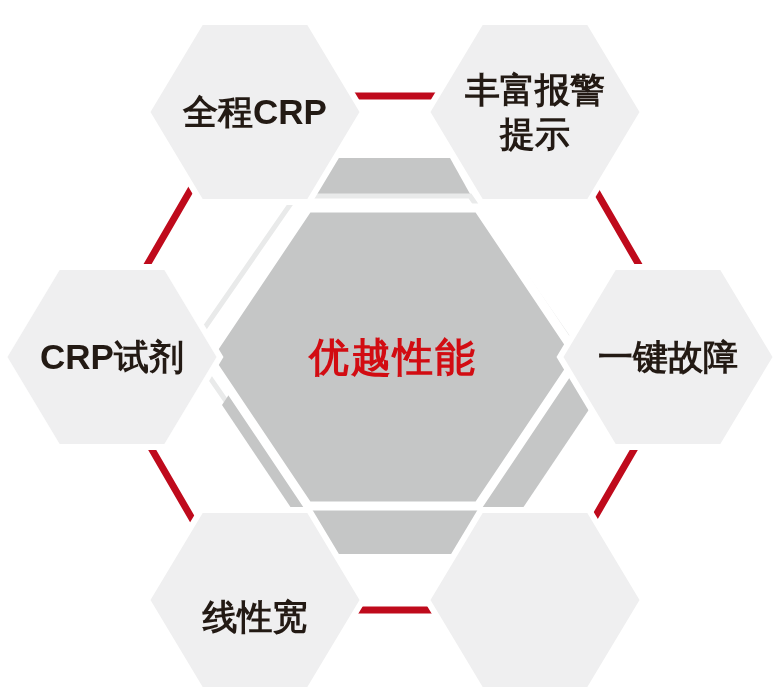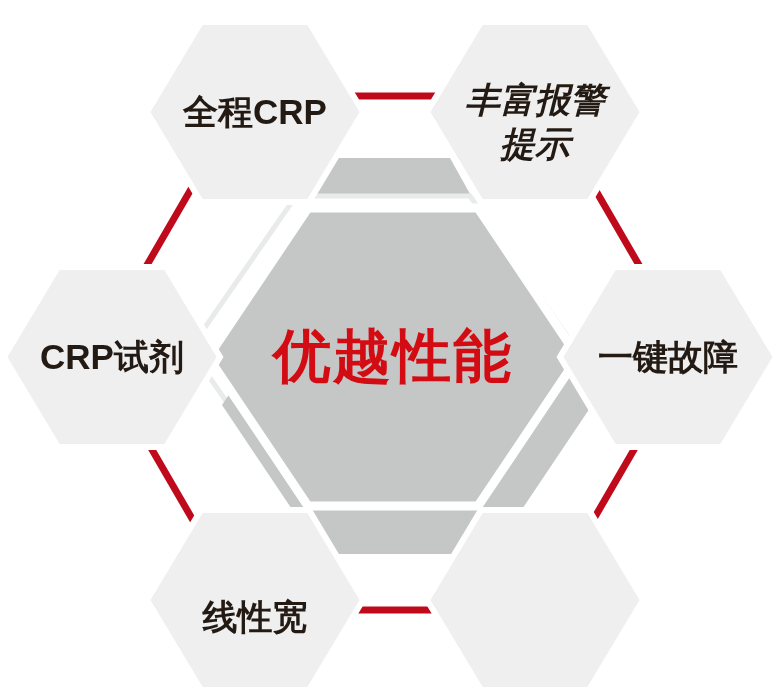--- a/index.html
+++ b/index.html
@@ -27,28 +27,28 @@
     pointer-events:none;
   }
   .center-label{
     position:absolute;
     left:208px;top:208px;
     width:370px;height:298px;
     display:flex;
     align-items:center;
     justify-content:center;
     color:#d20c12;
-    font-size:58px;
+    font-size:40px;
     font-weight:800;
     letter-spacing:2px;
     pointer-events:none;
   }
   
   .pos-top-left{left:147px;top:22px;justify-content:center;}
-  .pos-top-right{left:427px;top:32px;font-style:italic;}
+  .pos-top-right{left:427px;top:22px;}
   .pos-left{left:4px;top:267px;}
   .pos-right{left:560px;top:267px;}
   .pos-bottom-left{left:147px;top:527px;}
   .pos-bottom-right{left:427px;top:510px;}
 </style>
 </head>
 <body>
 
 <div class="stage">
 

